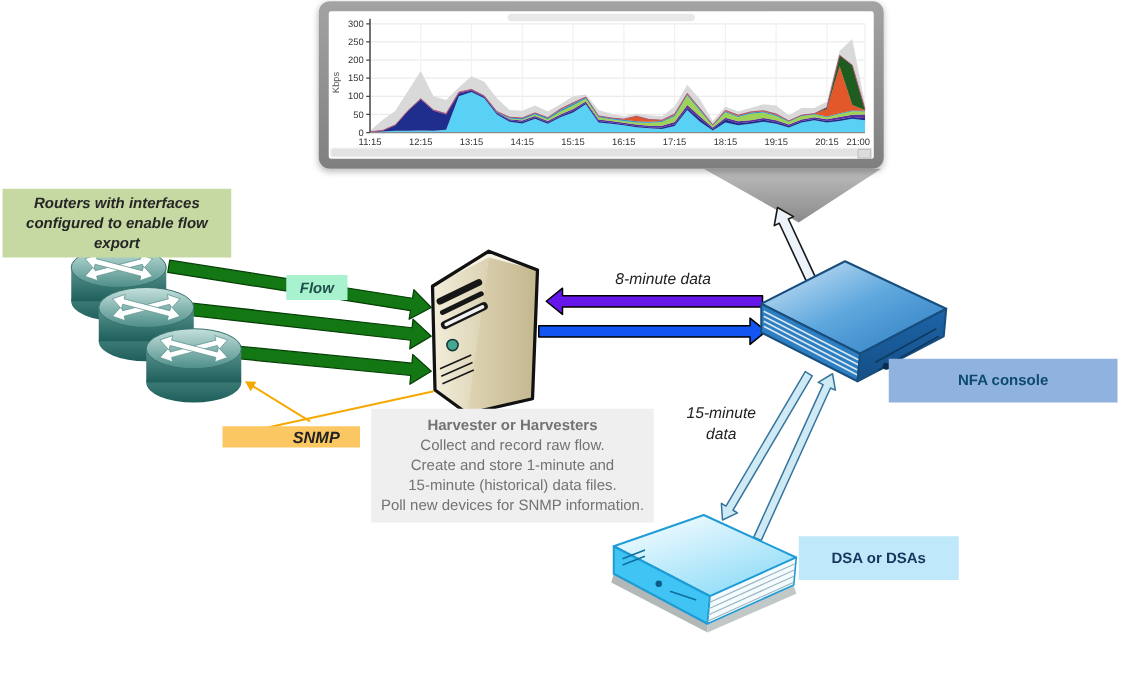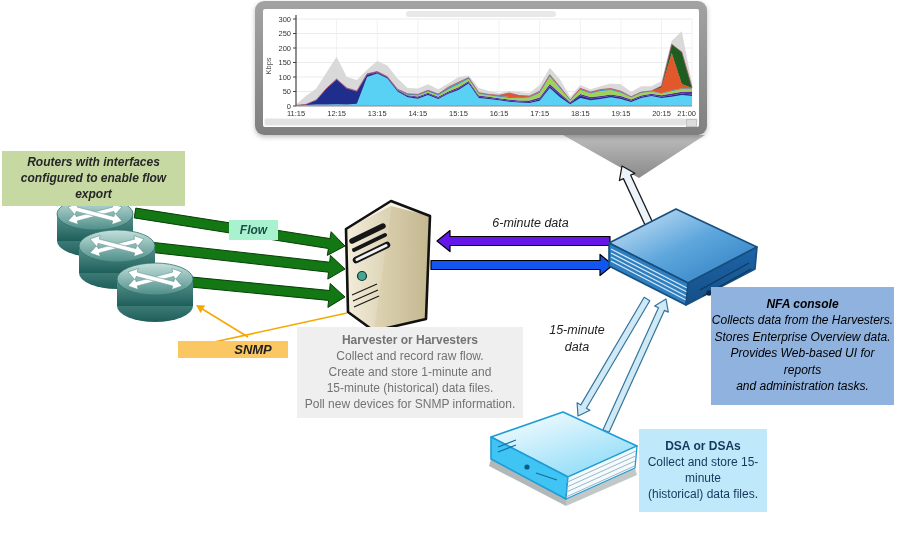--- a/index.html
+++ b/index.html
@@ -24,21 +24,21 @@
   .lb-routers{left:2px;top:151px;width:183px;padding:3px 0 4px;background:#c6d9a2;
               font-weight:bold;font-size:12px;line-height:16px;color:#262626;}
   .lb-flow{left:229px;top:196px;width:49px;height:20px;line-height:20px;background:#a9f2cf;
            font-weight:bold;font-size:12px;color:#1d4f49;margin-top:24px;}
   .lb-snmp{left:178px;top:341px;width:70px;height:17px;line-height:17px;background:#fbc763;
            font-weight:bold;font-size:13px;color:#222;padding-left:40px;}
   .txt-block{position:absolute;text-align:center;}
   .txt-block .tb-title{font-weight:bold;font-size:12px;line-height:16px;}
   .txt-block .tb-body{font-size:12px;line-height:16px;white-space:pre-line;}
   .tb-harvester{left:297px;top:327px;width:226px;padding:5px 0 6px;background:#efefef;color:#737373;}
-  .tb-nfa{left:711px;top:287px;width:183px;padding:9px 0 10px;background:#8fb2de;color:#000000;font-style:italic;}
+  .tb-nfa{left:711px;top:287px;width:183px;padding:9px 0 10px;background:#8fb2de;color:#0c4a6e;}
   .tb-nfa .tb-body{line-height:16.5px;}
   .tb-dsa{left:639px;top:429px;width:128px;padding:9px 0 10px;background:#bfe9fa;color:#17365d;}
   .lb-oneminute{left:483px;top:216px;width:95px;font-size:12.5px;color:#222;background:transparent;}
   .lb-fifteen{left:541px;top:322px;width:72px;font-size:12.5px;line-height:17px;color:#222;background:transparent;}
 </style>
 </head>
 <body>
 
 <div id="stage">
 
@@ -248,28 +248,22 @@
   <div class="txt-block tb-harvester">
     <div class="tb-title">Harvester or Harvesters</div>
     <div class="tb-body">Collect and record raw flow.
 Create and store 1-minute and
 15-minute (historical) data files.
 Poll new devices for SNMP information.</div>
   </div>
 
   <div class="txt-block tb-nfa">
     <div class="tb-title">NFA console</div>
-    <div class="tb-body">Collects data from the Harvesters.
-Stores Enterprise Overview data.
-Provides Web-based UI for reports
-and administration tasks.</div>
   </div>
 
   <div class="txt-block tb-dsa">
     <div class="tb-title">DSA or DSAs</div>
-    <div class="tb-body">Collect and store 15-minute
-(historical) data files.</div>
-  </div>
-
-  <div class="label-box lb-oneminute">6-minute data</div>
+  </div>
+
+  <div class="label-box lb-oneminute">8-minute data</div>
   <div class="label-box lb-fifteen">15-minute
 data</div>
 </div>
 
 </body></html>

